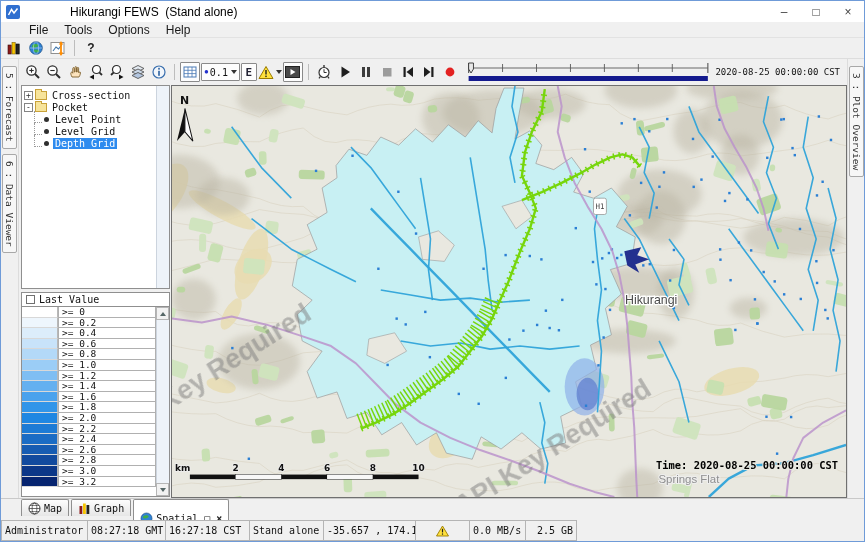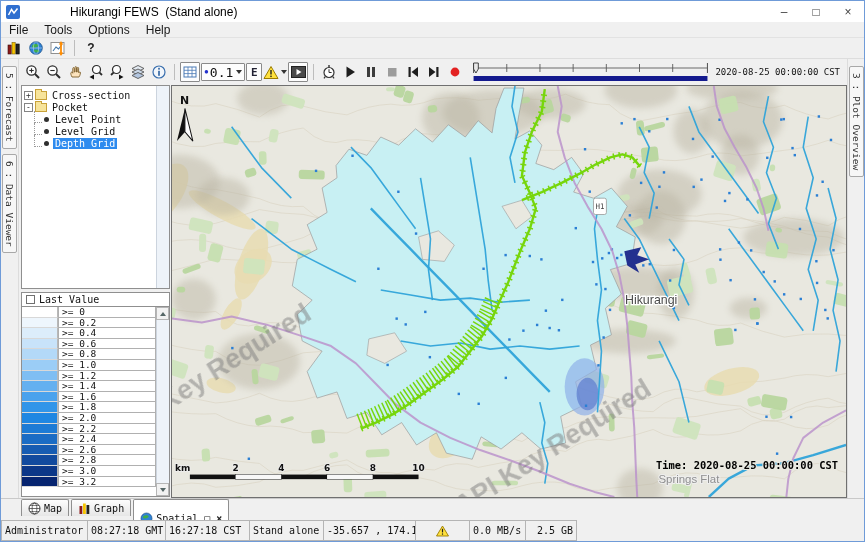--- a/index.html
+++ b/index.html
@@ -11,35 +11,35 @@
 
   
   .titlebar { height:21px; background:#ffffff; display:flex; align-items:center; flex:0 0 auto; }
   .app-icon { width:14px; height:14px; margin:0 6px 0 5px; flex:0 0 auto; }
   .title-text { font-size:12px; color:#000; white-space:pre;margin-left:44px; }
   .tb-spacer { flex:1; }
   .winctl { width:32px; height:20px; display:flex; align-items:center; justify-content:center;
             font-size:12px; color:#444; }
 
   
-  .menubar { height:16px; background:#f0f0f0; display:flex; align-items:center; padding-left:0;
+  .menubar { height:16px; background:#f0f0f0; display:flex; align-items:center; padding-left:20px;
              border-bottom:1px solid #e2e2e2; flex:0 0 auto; }
   .menu-item { font-size:12px; color:#1a1a1a; padding:0 8px; }
 
   
   .toolbar1 { height:21px; display:flex; align-items:center; padding-left:3px; gap:2px;
               border-bottom:1px solid #dddddd; flex:0 0 auto; }
   .toolbar2 { height:26px; display:flex; align-items:center; padding:0 4px; gap:1px; flex:0 0 auto; }
   .tbtn { min-width:20px; height:20px; display:flex; align-items:center; justify-content:center; }
   .tbtn svg { display:block; }
   .tsep { width:1px; height:16px; background:#bdbdbd; margin:0 4px; flex:0 0 auto; }
   .boxed { border:1px solid #8a8a8a; background:#fdfdfd; border-radius:1px; }
   .combo { display:flex; align-items:center; gap:1px; padding:0 2px; height:18px; }
   .combo .dot { color:#2230cc; font-size:8px; line-height:1; }
-  .combo .val { font-family:"DejaVu Sans Mono",monospace; font-size:13px; color:#111; }
+  .combo .val { font-family:"DejaVu Sans Mono",monospace; font-size:10px; color:#111; }
   .caret { width:0; height:0; border-left:3px solid transparent; border-right:3px solid transparent;
            border-top:4px solid #333; margin-left:2px; }
   .ebtn { font-family:"DejaVu Sans Mono",monospace; font-size:11px; font-weight:bold; color:#223;
           width:16px; height:18px; display:flex; align-items:center; justify-content:center; }
   .help-btn { font-size:12px; font-weight:bold; color:#222; padding:0 6px; }
 
   .timeline { flex:1; min-width:220px; max-width:300px; height:22px; margin-left:6px; }
   .tl-time { font-family:"DejaVu Sans Mono",monospace; font-size:9px; color:#111;
              white-space:nowrap; margin:0 3px 0 5px; }
 

